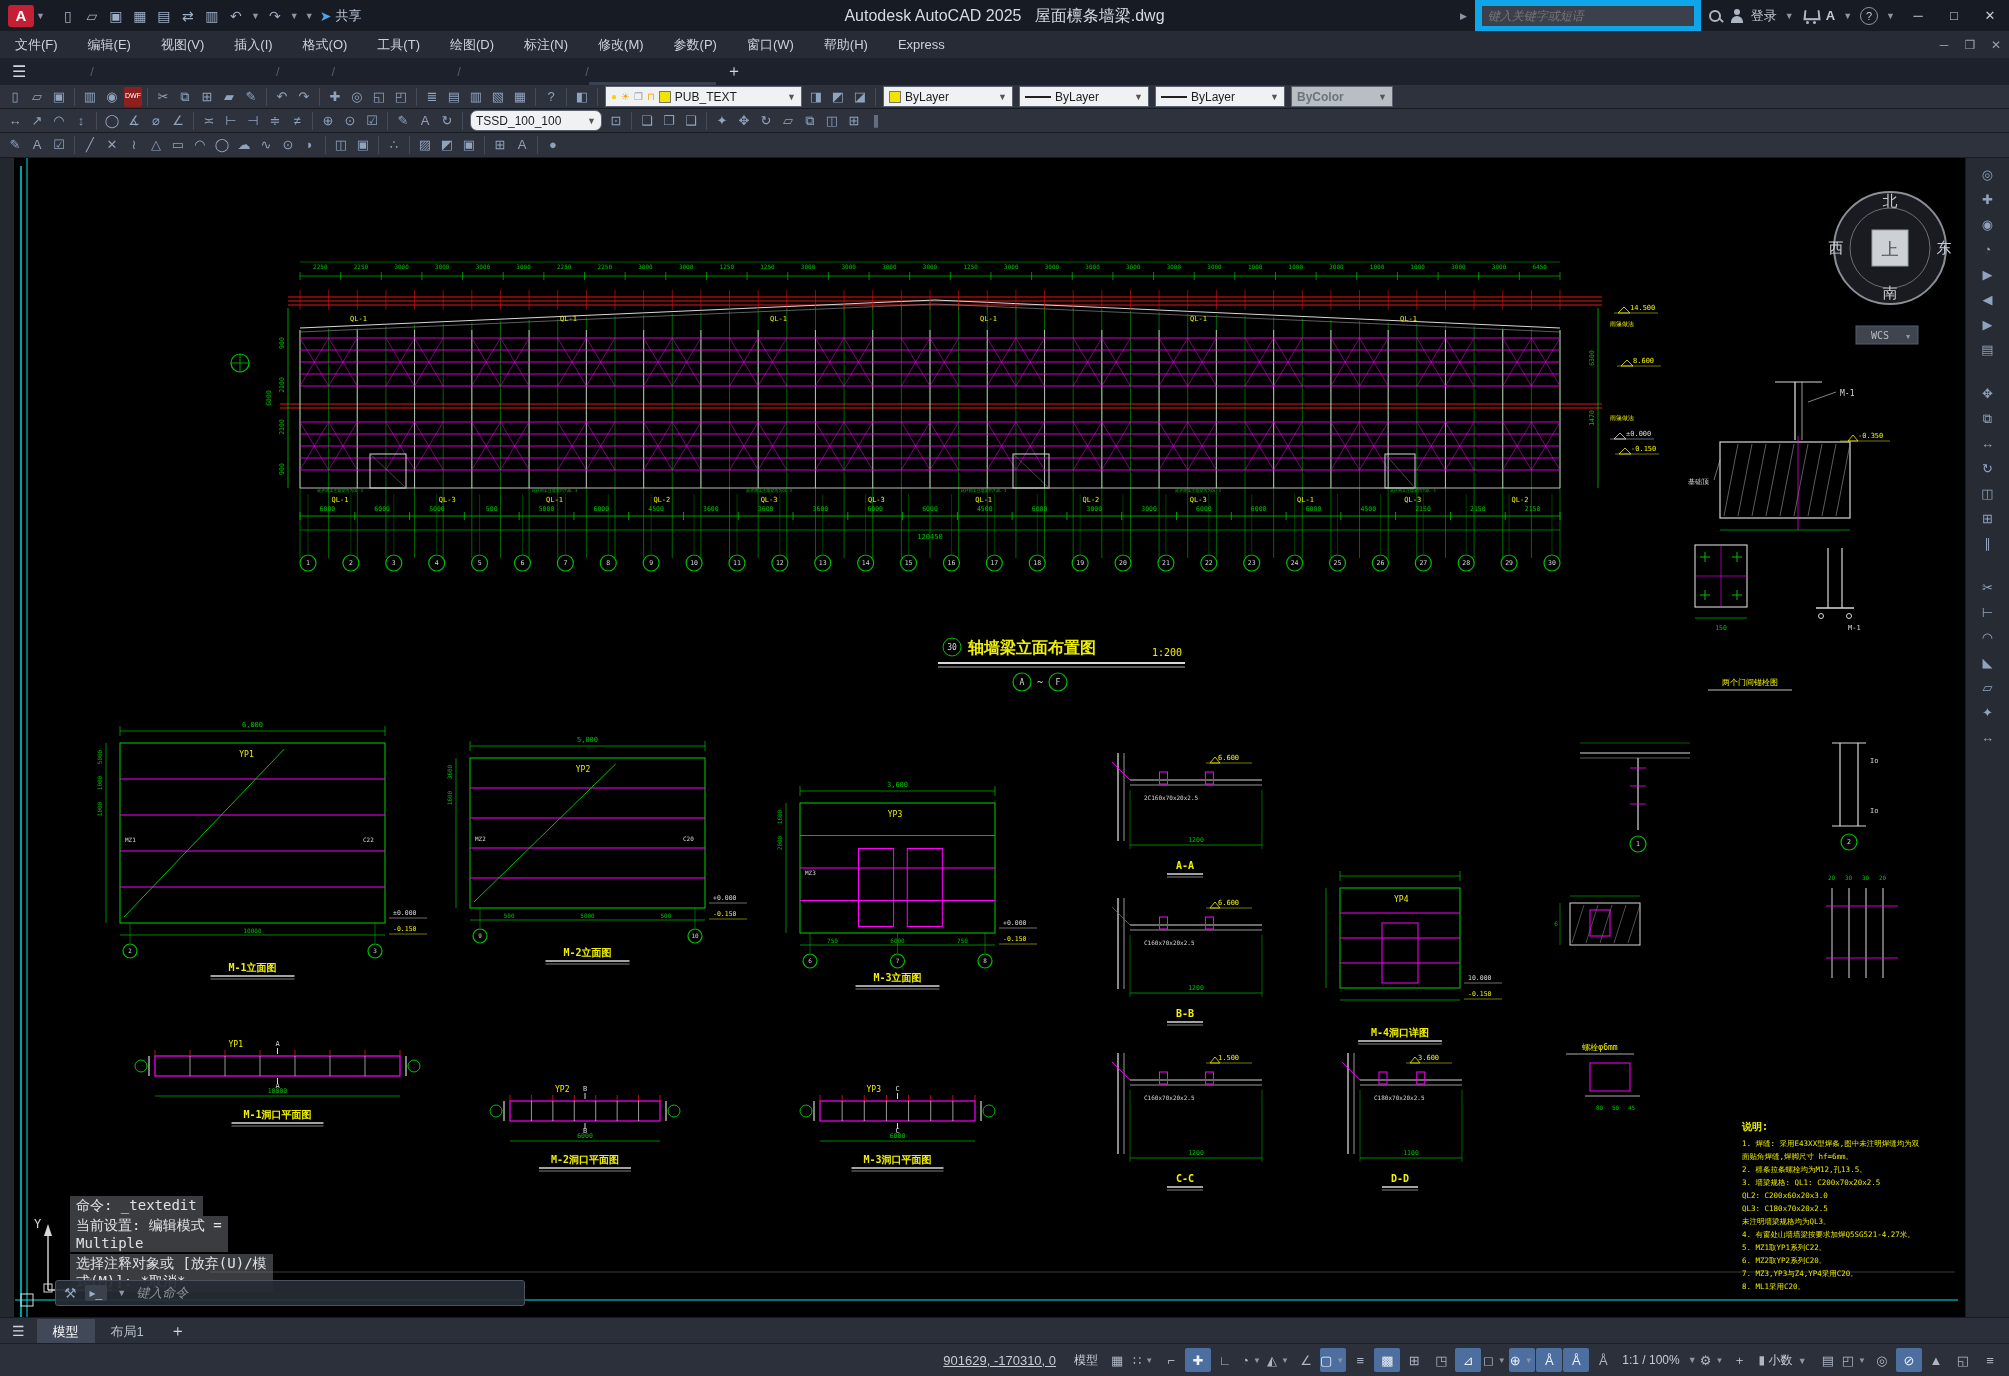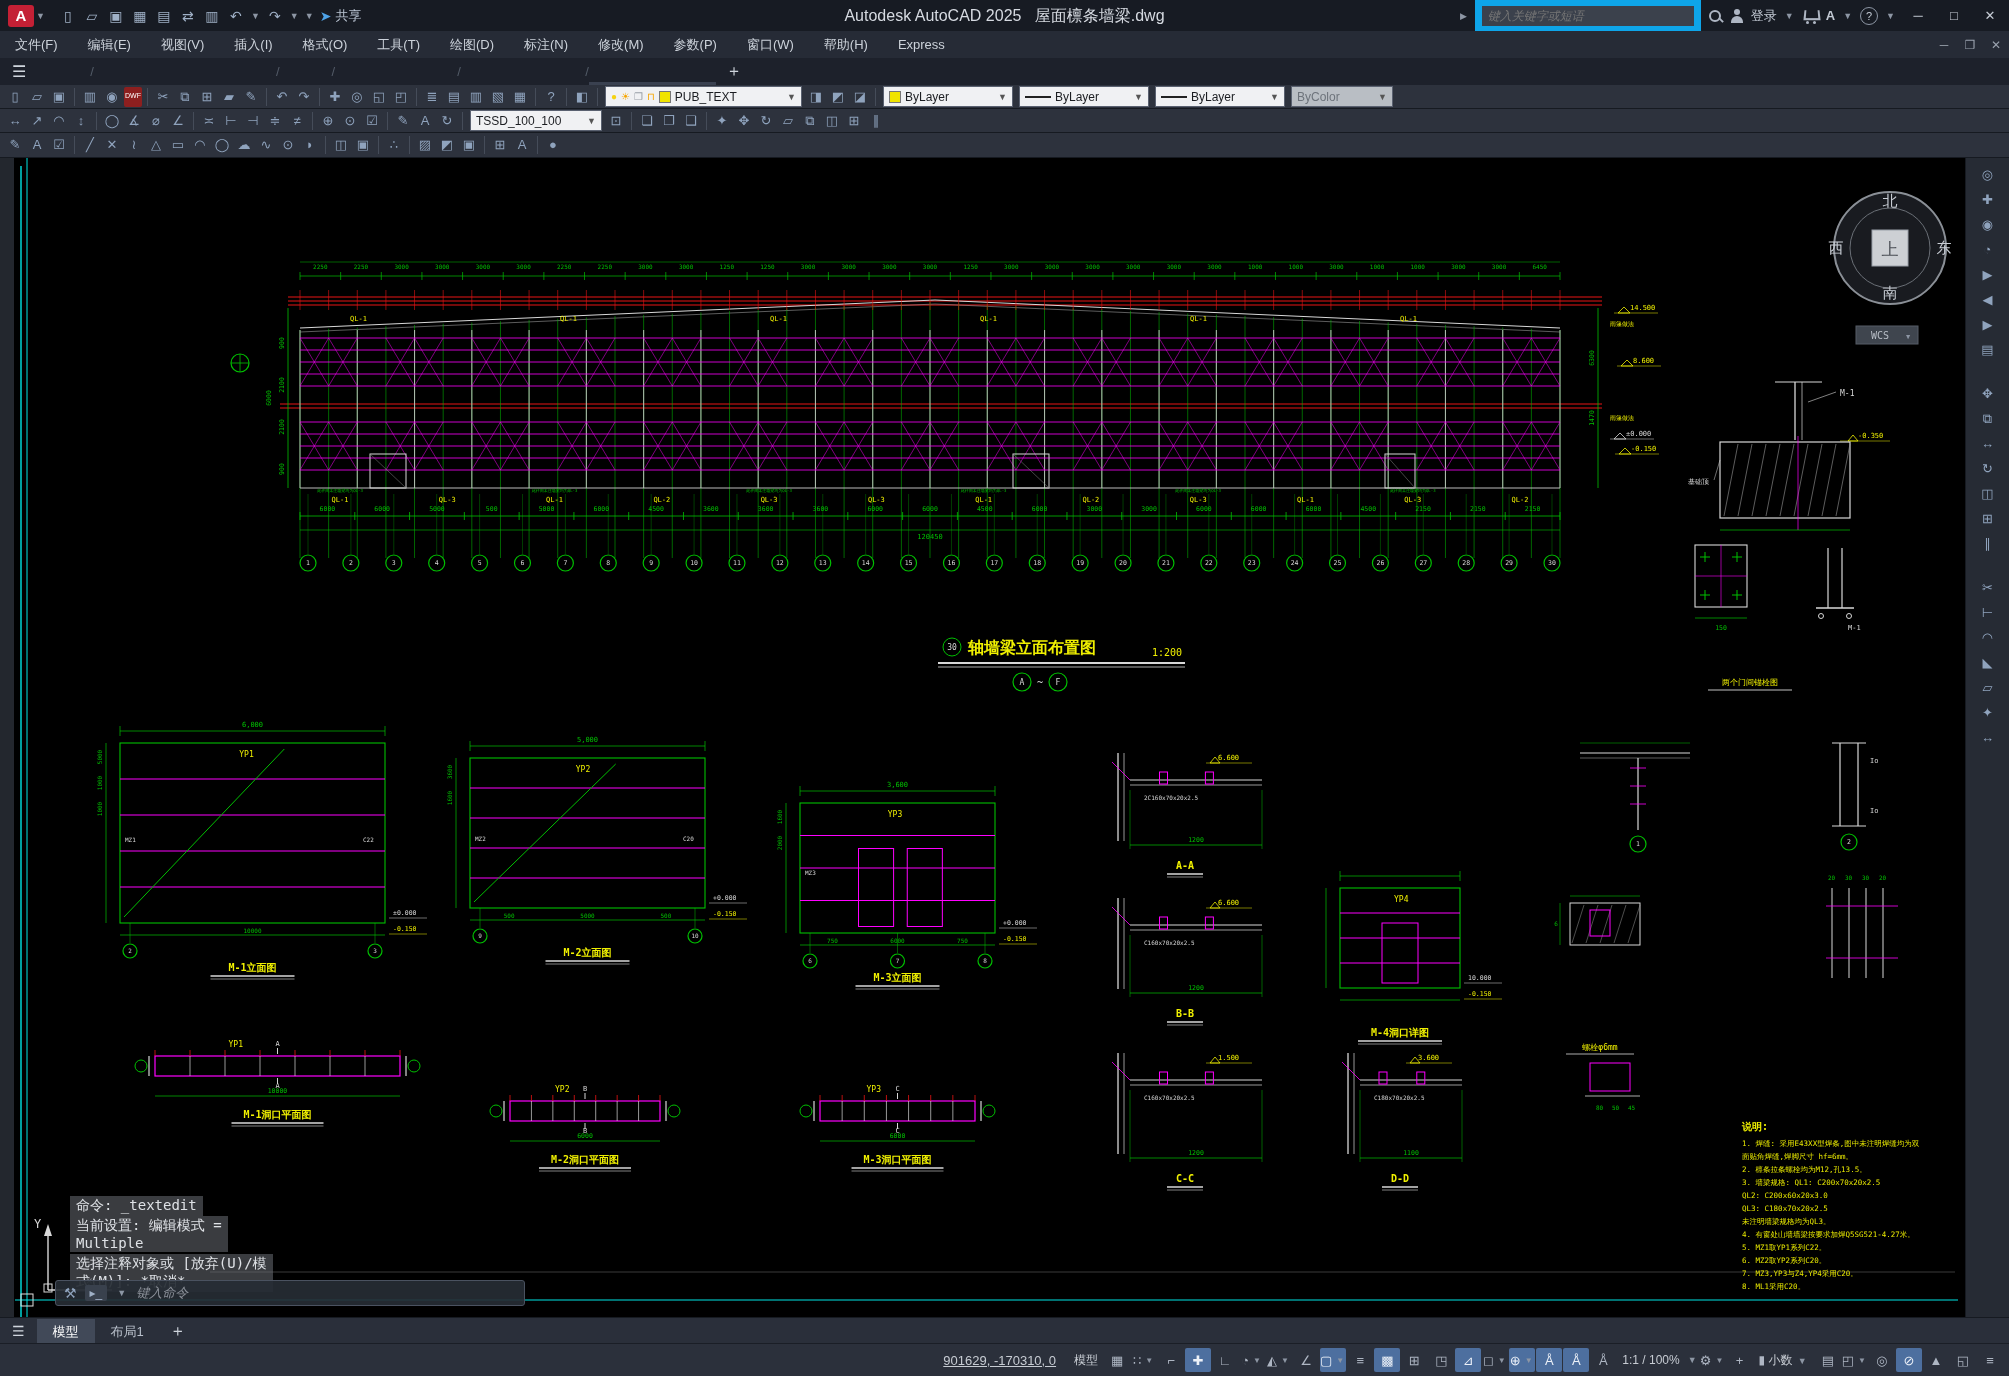--- a/index.html
+++ b/index.html
@@ -216,21 +216,21 @@
       <span class="combo" style="width: 118px;">
         <span class="linesym"></span>
         <span>ByLayer</span>
         <span class="arrow">▼</span>
       </span>
       <span class="combo" style="width: 118px;">
         <span class="linesym"></span>
         <span>ByLayer</span>
         <span class="arrow">▼</span>
       </span>
-      <span class="combo disabled" style="width: 90px;">
+      <span class="combo disabled" style="width: 90px; font-weight: bold;">
         <span>ByColor</span>
         <span class="arrow">▼</span>
       </span>
     </div>
   <div class="toolbar" id="tb2">
       <span class="ti">↔</span>
       <span class="ti">↗</span>
       <span class="ti">◠</span>
       <span class="ti">↕</span>
       <span class="sep"></span>
@@ -246,21 +246,21 @@
       <span class="ti">≠</span>
       <span class="sep"></span>
       <span class="ti">⊕</span>
       <span class="ti">⊙</span>
       <span class="ti">☑</span>
       <span class="sep"></span>
       <span class="ti">✎</span>
       <span class="ti">A</span>
       <span class="ti">↻</span>
       <span class="sep"></span>
-      <span class="combo" style="width: 120px;">
+      <span class="combo" style="width: 120px; border-radius: 7px;">
         <span>TSSD_100_100</span>
         <span class="arrow">▼</span>
       </span>
       <span class="ti">⊡</span>
       <span class="sep"></span>
       <span class="ti">❏</span>
       <span class="ti">❐</span>
       <span class="ti">❑</span>
       <span class="sep"></span>
       <span class="ti">✦</span>

